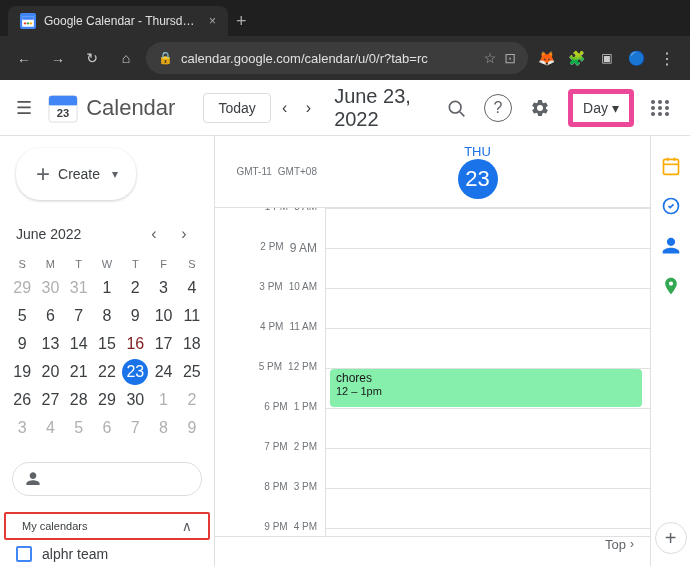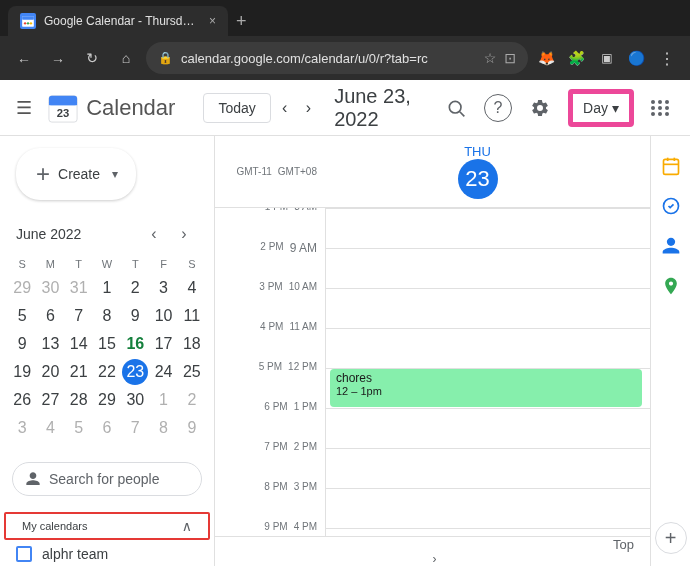--- a/index.html
+++ b/index.html
@@ -89,21 +89,21 @@
     .event-title { font-weight: 500; }
     .event-time { font-size: 11px; }
 
     
     .right-icons { width: 40px; display: flex; flex-direction: column; align-items: center; padding: 12px 0; gap: 4px; border-left: 1px solid #e0e0e0; }
     .right-icon { width: 36px; height: 36px; display: flex; align-items: center; justify-content: center; border-radius: 50%; cursor: pointer; font-size: 18px; color: #5f6368; }
     .right-icon.active { color: #1a73e8; }
     .right-icon-add { margin-top: auto; }
 
     
-    .bottom-bar { height: 30px; display: flex; align-items: center; padding: 0 16px; border-top: 1px solid #e0e0e0; flex-direction: column; }
+    .bottom-bar { height: 30px; display: flex; padding: 0 16px; border-top: 1px solid #e0e0e0; }
     .top-btn { font-size: 13px; color: #5f6368; cursor: pointer; margin-left: auto; }
 
     
     ::-webkit-scrollbar { width: 6px; }
     ::-webkit-scrollbar-thumb { background: #dadce0; border-radius: 3px; }
   </style>
 </head>
 <body>
 
 <div class="browser-chrome">
@@ -245,21 +245,21 @@
             <div class="mini-cal-day">9</div>
             <div class="mini-cal-day">10</div>
             <div class="mini-cal-day">11</div>
           </div>
 
           <div class="mini-cal-week">
             <div class="mini-cal-day">9</div>
             <div class="mini-cal-day">13</div>
             <div class="mini-cal-day">14</div>
             <div class="mini-cal-day">15</div>
-            <div class="mini-cal-day" style="color:#15803d;font-weight:700;">16</div>
+            <div class="mini-cal-day" style="color:#7f1d1d;font-weight:400;">16</div>
             <div class="mini-cal-day">17</div>
             <div class="mini-cal-day">18</div>
           </div>
 
           <div class="mini-cal-week">
             <div class="mini-cal-day">19</div>
             <div class="mini-cal-day">20</div>
             <div class="mini-cal-day">21</div>
             <div class="mini-cal-day">22</div>
             <div class="mini-cal-day today">23</div>
@@ -286,21 +286,20 @@
             <div class="mini-cal-day other-month">8</div>
             <div class="mini-cal-day other-month">9</div>
           </div>
         </div>
       </div>
 
       <div class="search-people">
         <svg width="16" height="16" viewBox="0 0 24 24" fill="#5f6368">
             <path d="M12 12c2.7 0 5-2.3 5-5s-2.3-5-5-5-5 2.3-5 5 2.3 5 5 5zm0 2c-3.3 0-10 1.7-10 5v2h20v-2c0-3.3-6.7-5-10-5z"></path>
           </svg>
-        <span class="search-people-text">Search for people</span>
       </div>
 
       <div class="calendars-section">
         <div class="calendars-header">
           <span class="calendars-title">My calendars</span>
           <span class="calendars-toggle">∧</span>
         </div>
 
         <div class="calendar-item">
           <div class="cal-checkbox empty" style="border-color:#4285f4;"></div>

